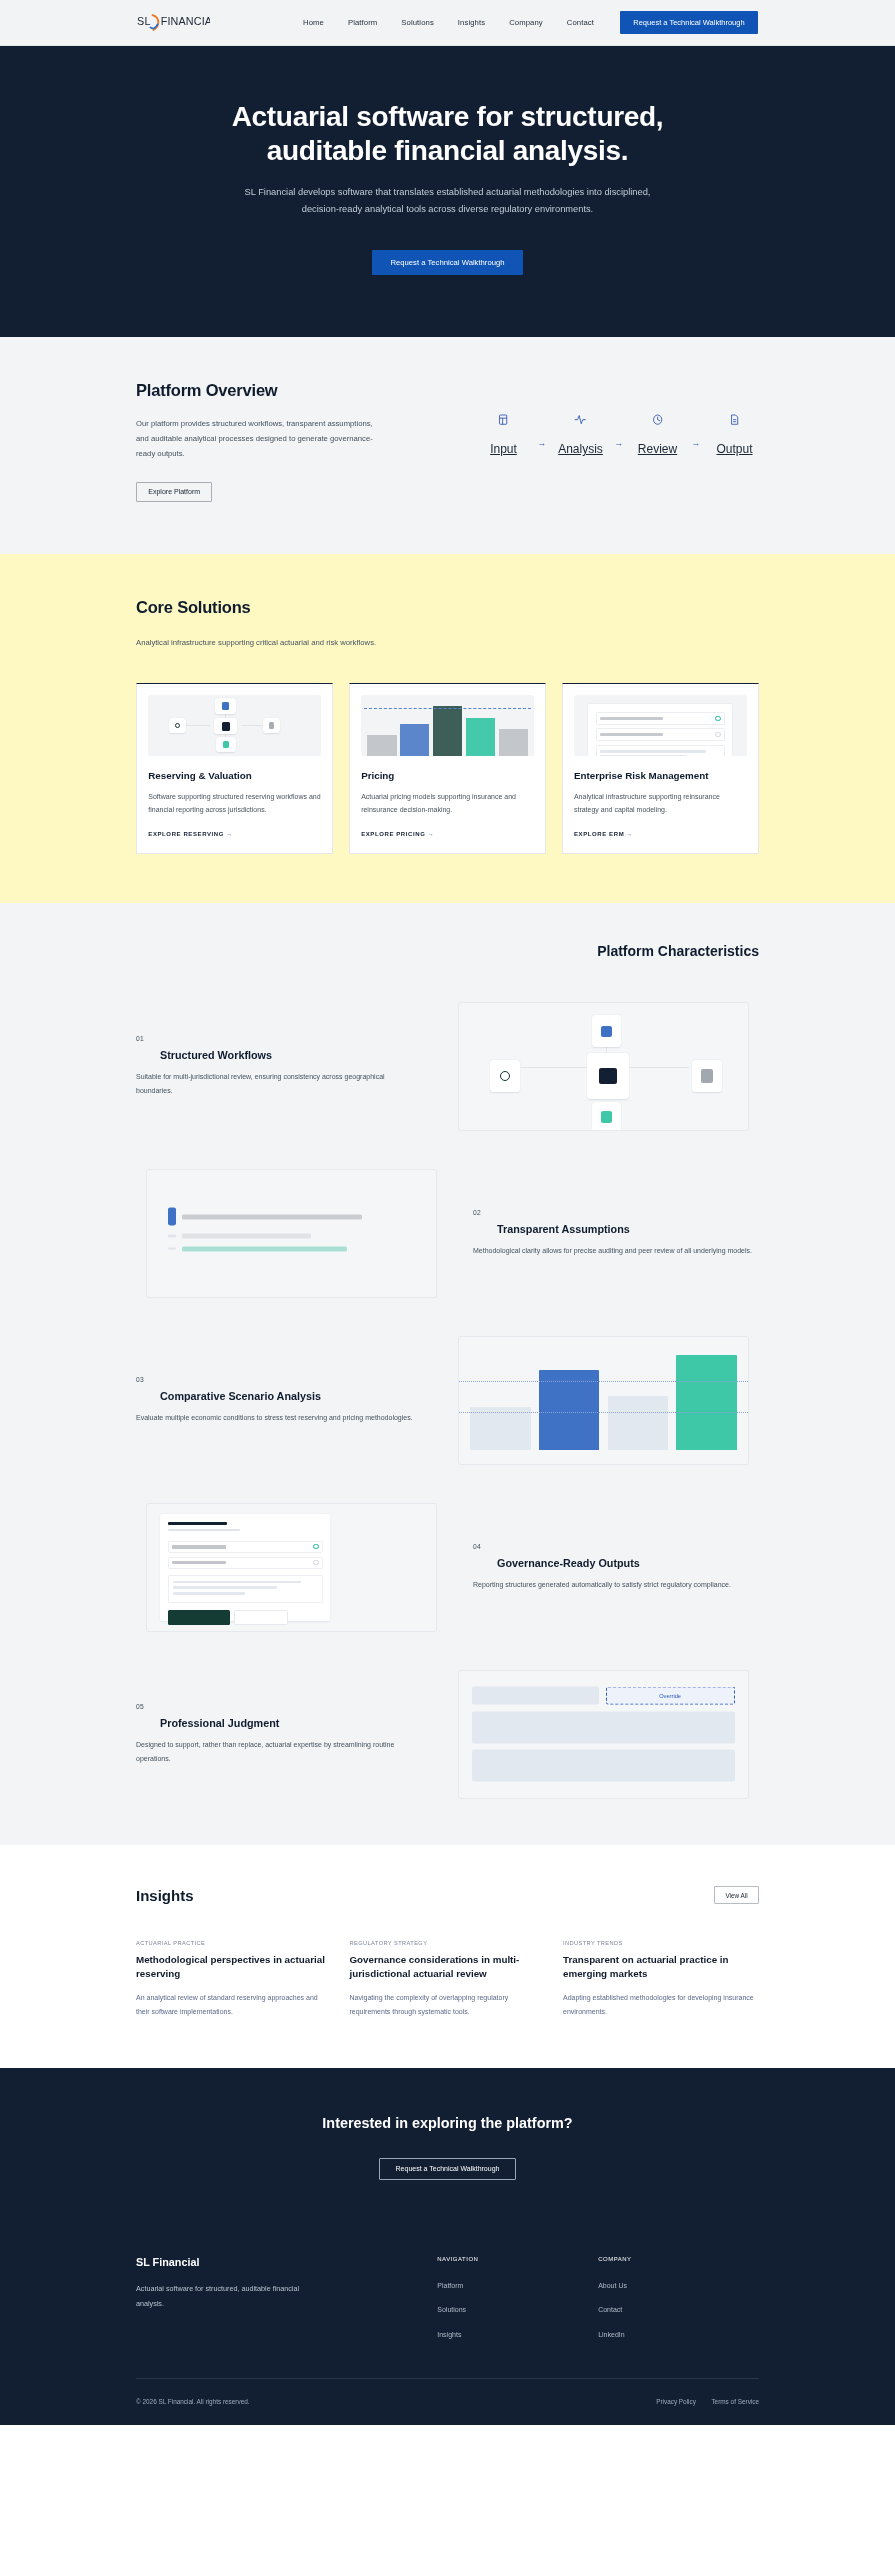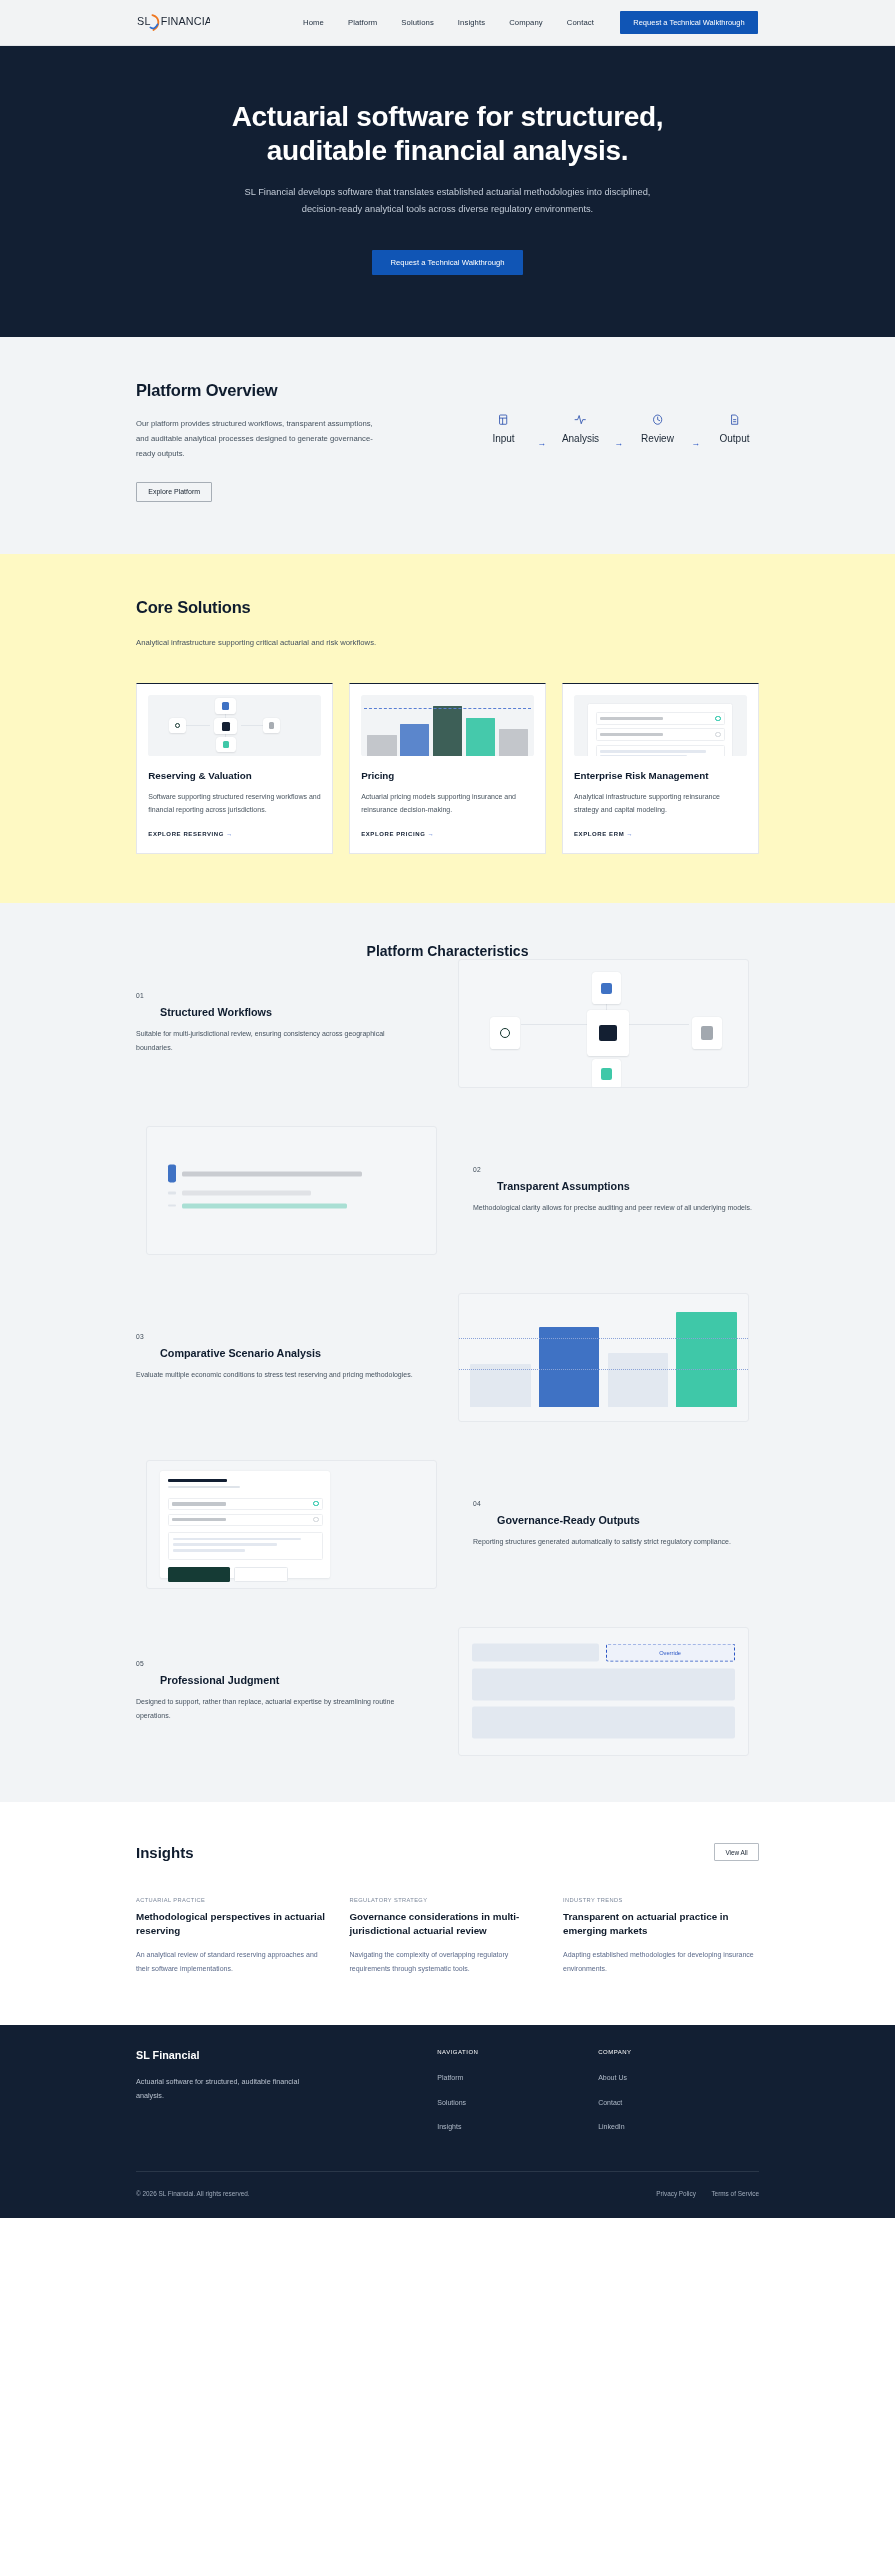--- a/index.html
+++ b/index.html
@@ -96,21 +96,21 @@
   .flow {
     display: flex;
     align-items: flex-start;
     margin-left: auto;
     margin-top: 31px;
     gap: 0;
   }
   .flow-step { width: 49px; text-align: center; }
   .flow-ico { height: 16.5px; display:flex; align-items:center; justify-content:center; }
   .flow-ico svg { stroke: #1a43a8; }
-  .flow-label { font-size: 10px; color: #1b2735; margin-top: 5px; }
+  .flow-label { font-size: 12px; color: #1b2735; margin-top: 14px; text-decoration: underline; }
   .flow-arrow {
     width: 28px; text-align:center; color:#2b56c4; font-size: 8.8px;
     padding-top: 27px; line-height: 1;
   }
 
   
   .sec-core { background: #fef9c3; padding: 44px 0 49px; }
   .sec-core .sec-sub { margin-top: 17.5px; max-width: 242px; }
   .cards { display: flex; gap: 15.5px; margin-top: 33px; }
   .card {
@@ -159,21 +159,21 @@
   }
   .fm-row { display:flex; align-items:center; border:0.5px solid #eceef1; border-radius:1.5px; padding:2.6px 3.6px; margin-bottom:3.6px; }
   .fm-bar { height:3.6px; background:#c6c9cd; border-radius:1px; width: 52%; }
   .fm-ring { width:5.2px;height:5.2px;border-radius:50%;border:0.8px solid #cfd3d8; margin-left:auto; }
   .fm-ring.on { border-color:#10bfa0; }
   .fm-box { border:0.5px solid #eceef1; border-radius:1.5px; padding:4.1px 3.6px; margin-top:4.6px; }
   .fm-line { height:2.6px; background:#e3e8f0; border-radius:1px; margin-bottom:2.6px; }
 
   
   .sec-char { background: #f2f4f6; padding: 40px 0 46px; }
-  .char-title { text-align:center; font-size: 14px; font-weight: 700; }
+  .char-title { text-align:right; font-size: 14px; font-weight: 700; margin-bottom: 43px; }
   .feat { display:flex; align-items:center; gap: 36px; margin-bottom: 38px; }
   .feat.rev { flex-direction: row-reverse; }
   .feat-txt { width: 286px; }
   .feat-num { font-size: 6.7px; color:#3e4a57; margin-bottom: 7.2px; letter-spacing:0.2px;}
   .feat-h { font-size: 10.8px; font-weight: 700; margin-bottom: 9.3px; padding-left: 24px; }
   .feat-p { font-size: 7px; line-height: 2; color:#45525f; }
   .feat-vis {
     width: 291px; height: 129px;
     background:#f4f6f8; border:0.5px solid #e6e9ed; border-radius: 3.1px;
     position: relative; overflow:hidden;
@@ -582,20 +582,24 @@
         </article>
         <article class="ins-item">
           <div class="ins-cat">INDUSTRY TRENDS</div>
           <div class="ins-t">Transparent on actuarial practice in emerging markets</div>
           <div class="ins-d">Adapting established methodologies for developing insurance environments.</div>
         </article>
       </div>
     </div>
   </section>
 
+  <section class="sec-cta">
+    <h2>Interested in exploring the platform?</h2>
+    <button class="cta-ghost">Request a Technical Walkthrough</button>
+  </section>
 
   <footer class="footer">
     <div class="wrap">
       <div class="f-grid">
         <div class="f-brand">
           <h3>SL Financial</h3>
           <p>Actuarial software for structured, auditable financial analysis.</p>
         </div>
         <div class="f-col">
           <div class="h">NAVIGATION</div>

